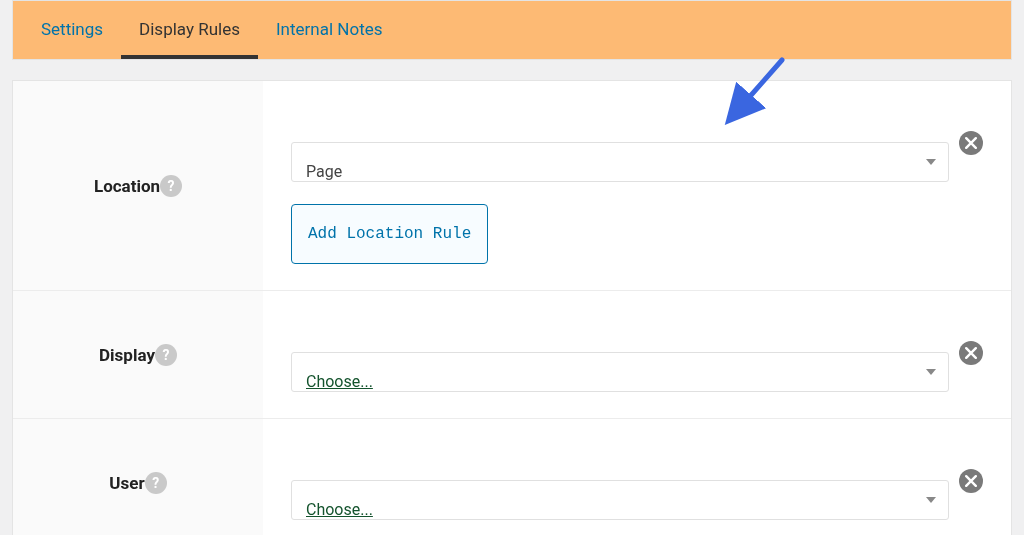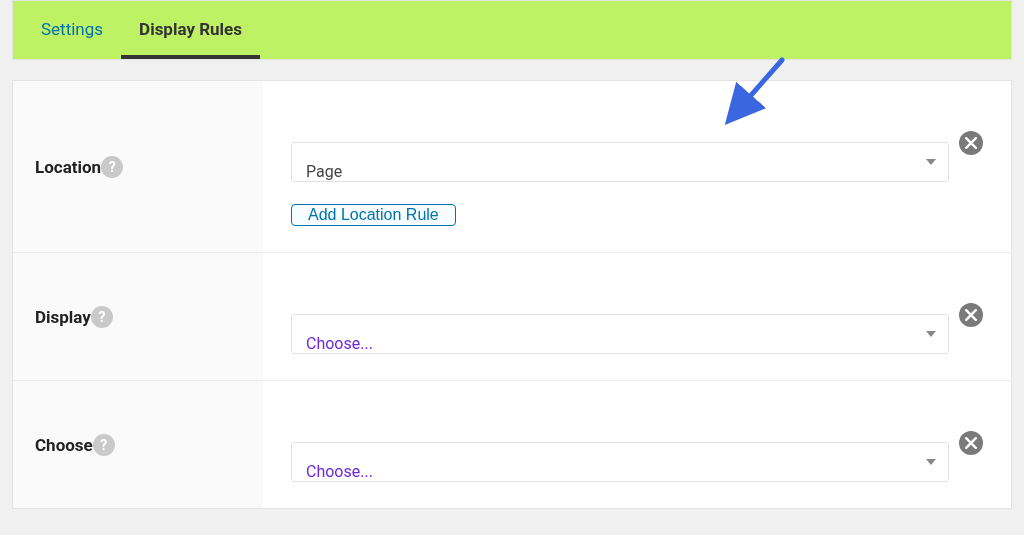--- a/index.html
+++ b/index.html
@@ -9,57 +9,57 @@
       padding: 0;
       width: 1024px;
       height: 535px;
       overflow: hidden;
       position: relative;
     }
     .outer-wrap { padding: 0 12px; }
 
     
     .tabs-bar {
-      background: #bef264;
+      background: #fdba74;
       border: 1px solid #e4e4e4;
       display: flex;
       align-items: flex-start;
       padding: 0 10px;
       margin-bottom: 20px;
     }
     .tab {
       padding: 18px 18px 16px 18px;
       font-size: 17px;
       color: #0073aa;
       cursor: pointer;
       font-weight: 400;
       border-bottom: 4px solid transparent;
     }
     .tab.active {
       color: #333;
       border-bottom: 4px solid #333;
-      font-weight: 700;
+      font-weight: 400;
     }
 
     
     .panel {
       background: #fff;
       border: 1px solid #e4e4e4;
     }
     .row {
       display: flex;
       border-bottom: 1px solid #ececec;
     }
     .row:last-child { border-bottom: none; }
 
     .row-label {
       flex: 0 0 250px;
       display: flex;
       align-items: center;
-      justify-content: flex-start;
+      justify-content: center;
       padding: 0 22px;
       background: #fafafa;
     }
     .row-label-text {
       font-size: 17px;
       font-weight: 700;
       color: #222;
     }
     .help-circle {
       width: 22px; height: 22px;
@@ -103,59 +103,61 @@
     .dropdown.w-full { flex: 1; }
     .dropdown .caret {
       position: absolute;
       right: 12px; top: 50%;
       transform: translateY(-50%);
       width: 0; height: 0;
       border-left: 5px solid transparent;
       border-right: 5px solid transparent;
       border-top: 6px solid #888;
     }
-    .dropdown .placeholder { color: #6d28d9; }
+    .dropdown .placeholder { color: #14532d; text-decoration: underline; }
 
     .remove-btn {
       width: 24px; height: 24px;
       border-radius: 50%;
       background: #7a7a7a;
       display: flex; align-items: center; justify-content: center;
       cursor: pointer;
       flex: 0 0 24px;
     }
     .remove-btn svg { width: 12px; height: 12px; fill: #fff; }
 
     .add-btn {
       align-self: flex-start;
       border: 1px solid #0073aa;
       color: #0073aa;
       background: #f7fcff;
-      padding: 1px 16px;
+      padding: 20px 16px;
       font-size: 16px;
       border-radius: 4px;
       cursor: pointer;
+      font-family: Liberation Mono, monospace;
     }
 
     
     .arrow-annotation {
       position: absolute;
       left: 720px;
       top: 52px;
       pointer-events: none;
     }
   </style>
 </head>
 <body>
 
 <div class="outer-wrap">
 
   <div class="tabs-bar">
     <div class="tab">Settings</div>
     <div class="tab active">Display Rules</div>
+    <div class="tab">Internal Notes</div>
   </div>
 
   <div class="panel">
 
     <div class="row">
       <div class="row-label">
         <span class="row-label-text">Location</span>
         <span class="help-circle">?</span>
       </div>
       <div class="row-content">
@@ -189,21 +191,21 @@
             <svg viewBox="0 0 10 10">
                 <path d="M1 1 L9 9 M9 1 L1 9" stroke="#fff" stroke-width="2" stroke-linecap="round"></path>
               </svg>
           </div>
         </div>
       </div>
     </div>
 
     <div class="row">
       <div class="row-label">
-        <span class="row-label-text">Choose</span>
+        <span class="row-label-text">User</span>
         <span class="help-circle">?</span>
       </div>
       <div class="row-content">
         <div class="field-line">
           <div class="dropdown w-full">
             <span class="placeholder">Choose...</span>
             <span class="caret"></span>
           </div>
           <div class="remove-btn">
             <svg viewBox="0 0 10 10">

